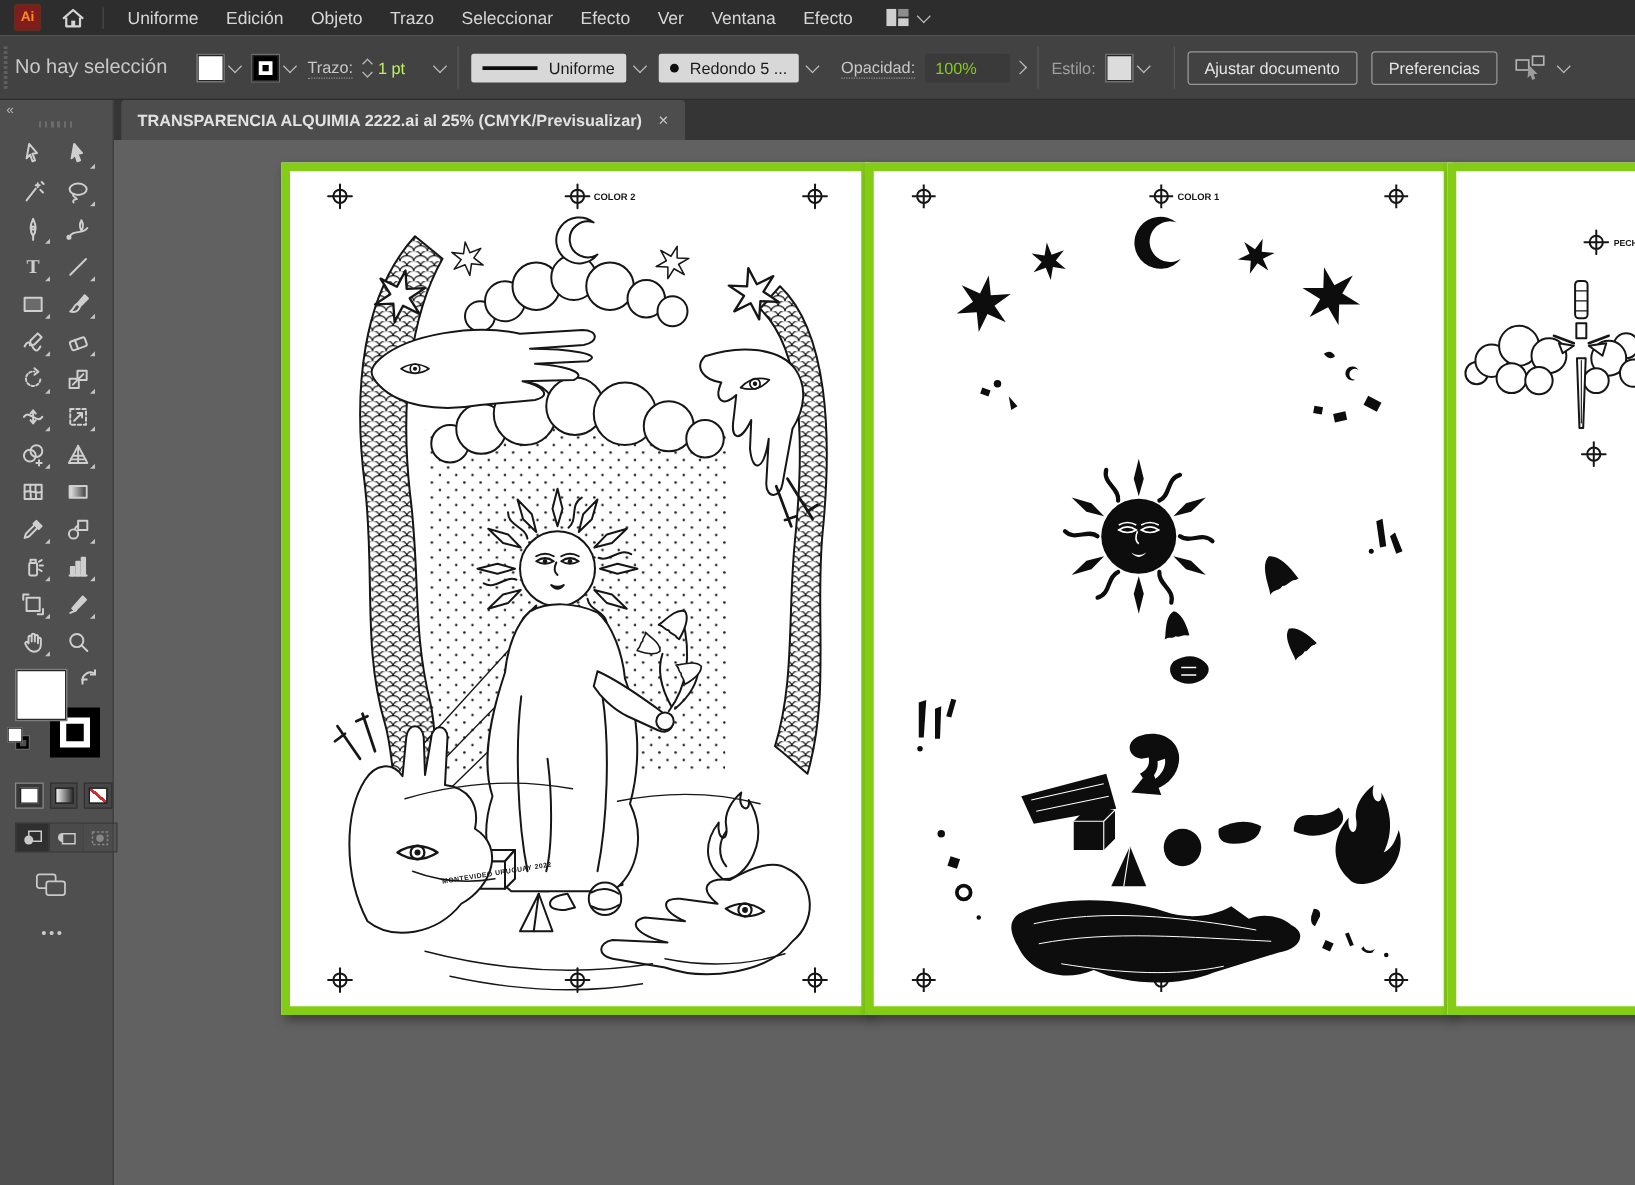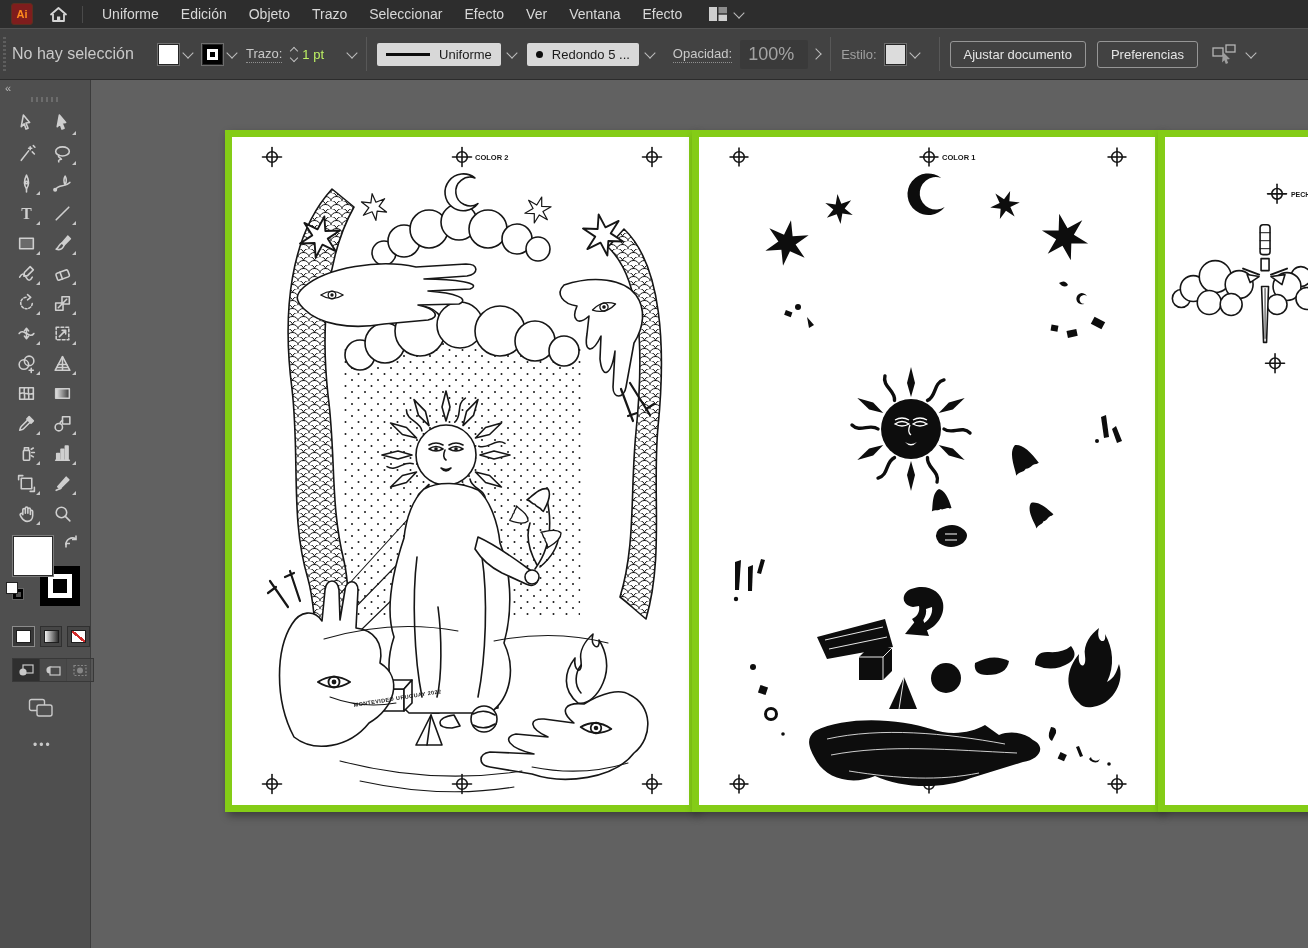--- a/index.html
+++ b/index.html
@@ -41,21 +41,21 @@
   .cb-label.dotted{border-bottom:1px dotted #909090;padding-bottom:1px;cursor:pointer}
   .cb-label.dim{color:#a0a0a0}
   .stepper{display:flex;flex-direction:column;gap:4px;margin:0 5px 0 9px}
   .value{color:#bef264;font-size:13px;margin-right:24px}
   .sep{width:1px;height:34px;background:#585858;margin:0 10px;flex:none}
   .combo-light{height:23px;background:#d8d8d8;border-radius:2px;display:flex;align-items:center;
                gap:9px;padding:0 9px;color:#1b1b1b;font-size:13px;white-space:nowrap}
   .chevbox{width:22px;height:23px;display:flex;align-items:center;justify-content:center}
   .linepreview{width:44px;height:3px;background:#0e0e0e;flex:none}
   .dot-bullet{width:7px;height:7px;background:#0e0e0e;border-radius:50%;flex:none}
-  .field{background:#3a3a3a;border-radius:2px;padding:4px 8px;color:#a3a3a3;font-size:18px;
+  .field{background:#3a3a3a;border-radius:2px;padding:4px 8px;color:#84cc16;font-size:13px;
          min-width:52px;margin:0 4px 0 8px}
   .btn{border:1px solid #969696;border-radius:3px;color:#e5e5e5;font-size:13px;
        padding:5px 13px;background:transparent;margin-right:11px;white-space:nowrap;cursor:pointer}
 
   
   .tabbar{position:absolute;top:80px;left:91px;right:0;height:32px;background:#353535;
           display:flex;align-items:flex-end;z-index:7}
   .tab{height:32px;margin-left:6px;background:#4d4d4d;display:flex;align-items:center;gap:13px;
        padding:0 13px;color:#e2e2e2;font-size:13px;font-weight:bold;border-radius:3px 3px 0 0;
        box-sizing:border-box;cursor:pointer}
@@ -239,20 +239,26 @@
     <div style="display:flex;align-items:center;gap:8px;margin-left:2px">
       <svg width="28" height="22" viewBox="0 0 28 22">
         <rect x="2" y="5" width="10" height="8" fill="none" stroke="#b5b5b5" stroke-width="1.3"></rect>
         <rect x="15" y="2" width="9" height="7" fill="none" stroke="#b5b5b5" stroke-width="1.3"></rect>
         <path d="M12 9 L19 16 L15.8 16.4 L17.2 20 L14.8 21 L13.4 17.2 L11 19.4 Z" fill="#9d9d9d"></path>
       </svg>
       <span class="chev"></span>
     </div>
   </div>
 
+  <div class="tabbar">
+    <div class="tab">
+      <span>TRANSPARENCIA ALQUIMIA 2222.ai al 25% (CMYK/Previsualizar)</span>
+      <span class="tab-close">×</span>
+    </div>
+  </div>
 
   <div class="toolpanel">
     <div class="collapse">«</div>
     <div class="tgrip"></div>
 
     <div class="tools">
       <div class="tool">
         <svg class="ti" viewBox="0 0 20 20">
             <path d="M7 2 L13 9 L9.5 9.5 L11.5 14.5 L9.5 15.3 L7.8 10.3 L5 13 Z"></path>
           </svg>

